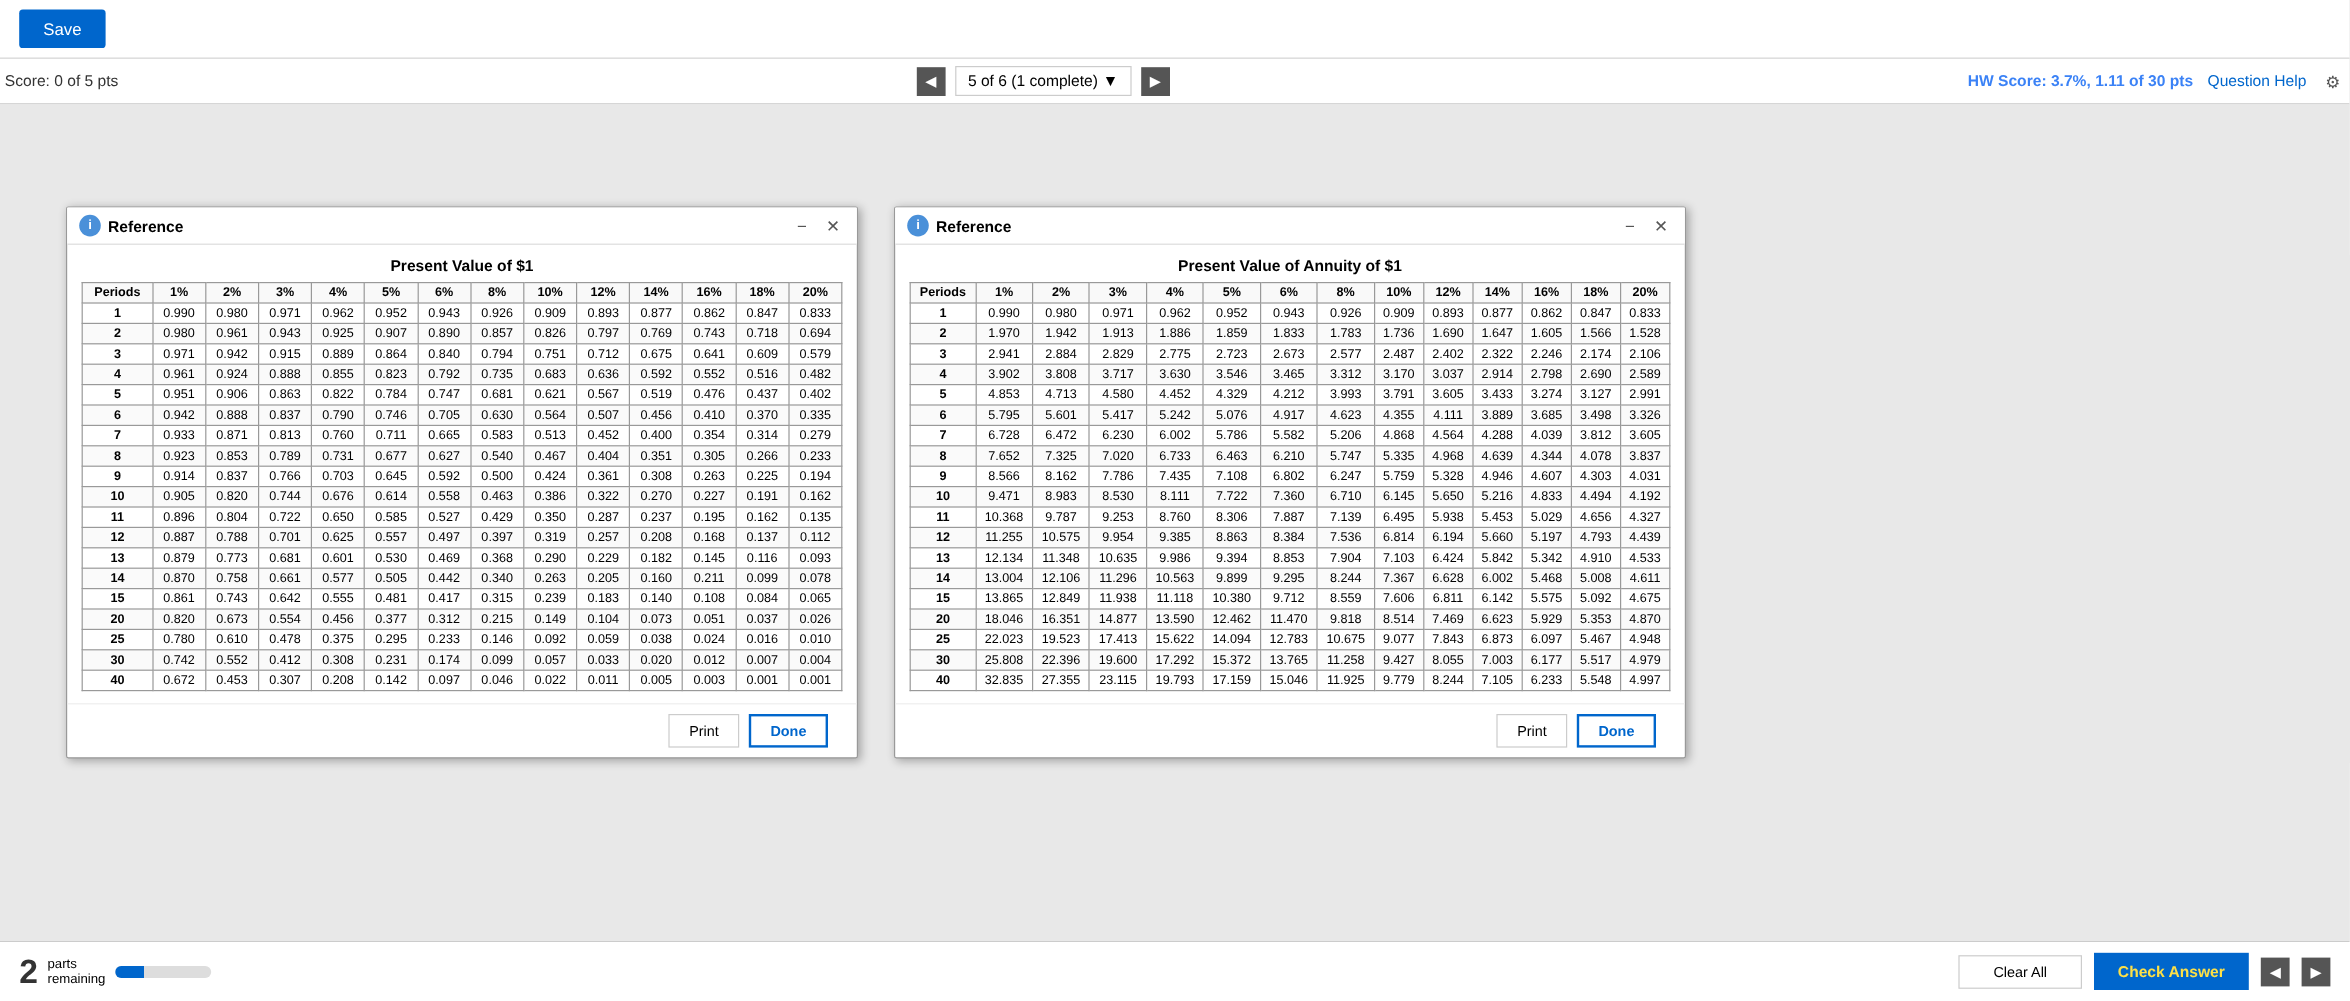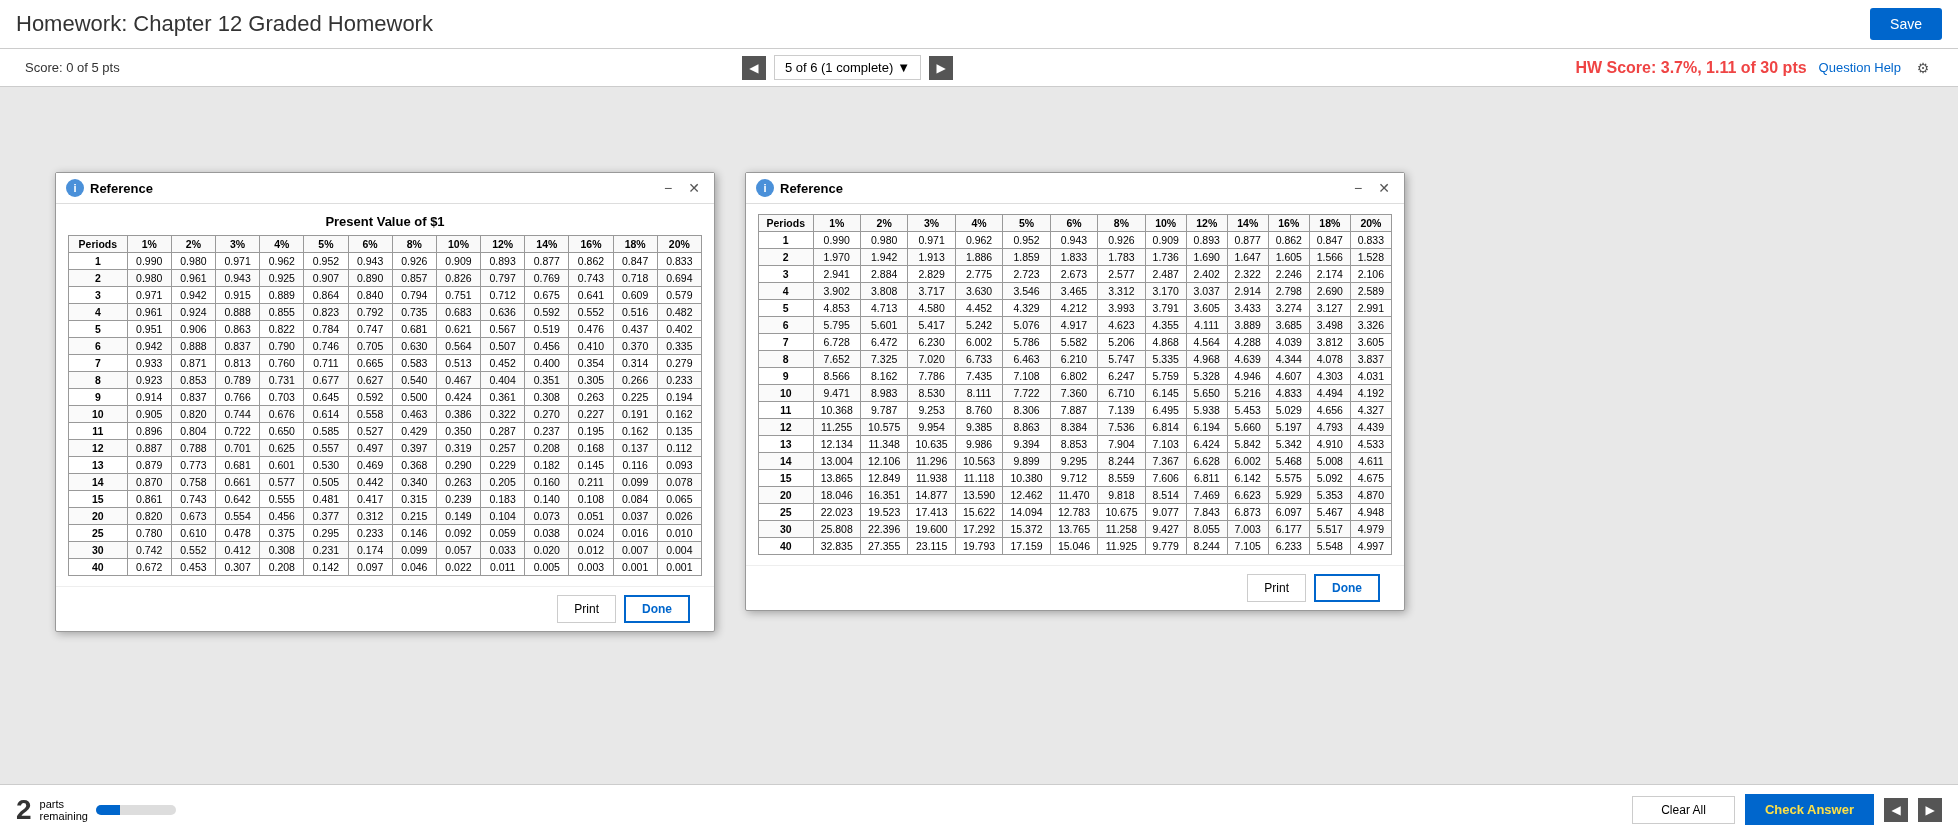--- a/index.html
+++ b/index.html
@@ -26,21 +26,21 @@
       padding: 8px 20px;
       font-size: 14px;
       cursor: pointer;
       border-radius: 3px;
     }
 
     
     .score-bar {
       background: white;
       border-bottom: 1px solid #ccc;
-      padding: 6px 25px;
+      padding: 6px 4px;
       display: flex;
       align-items: center;
       justify-content: space-between;
       gap: 36px;
     }
     .score-left { font-size: 13px; color: #333; }
     .nav-section { display: flex; align-items: center; gap: 8px; }
     .nav-btn {
       background: #555;
       color: white;
@@ -51,21 +51,21 @@
     }
     .nav-label {
       background: white;
       border: 1px solid #ccc;
       padding: 4px 10px;
       font-size: 13px;
       display: flex;
       align-items: flex-start;
       gap: 4px;
     }
-    .hw-score { font-size: 16px; font-weight: bold; color: #ef4444; }
+    .hw-score { font-size: 13px; font-weight: bold; color: #3b82f6; }
 
     
     .main-content {
       background: #e8e8e8;
       width: 100%;
       height: calc(834px - 100px);
       position: relative;
       padding: 10px;
     }
 
@@ -219,21 +219,20 @@
       width: 20px; height: 20px;
       cursor: pointer;
       display: inline-flex; align-items: center; justify-content: center;
       font-size: 14px; color: #555;
     }
   </style>
 </head>
 <body>
 
 <div class="header-bar">
-  <span class="header-title">Homework: Chapter 12 Graded Homework</span>
   <button class="save-button">Save</button>
 </div>
 
 <div class="score-bar">
   <span class="score-left">Score: 0 of 5 pts</span>
   <div class="nav-section">
     <button class="nav-btn">◀</button>
     <div class="nav-label">
       <span>5 of 6 (1 complete)</span>
       <span>▼</span>
@@ -600,20 +599,21 @@
       <div class="ref-header-left">
         <div class="info-icon">i</div>
         <span>Reference</span>
       </div>
       <div class="ref-header-right">
         <button class="minimize-btn">−</button>
         <button class="close-btn">✕</button>
       </div>
     </div>
     <div class="ref-body">
+      <div class="pv-table-title">Present Value of Annuity of $1</div>
       <table class="pv-table">
         <thead>
           <tr id="right-header-row">
               <th>Periods</th>
               <th>1%</th>
               <th>2%</th>
               <th>3%</th>
               <th>4%</th>
               <th>5%</th>
               <th>6%</th>

